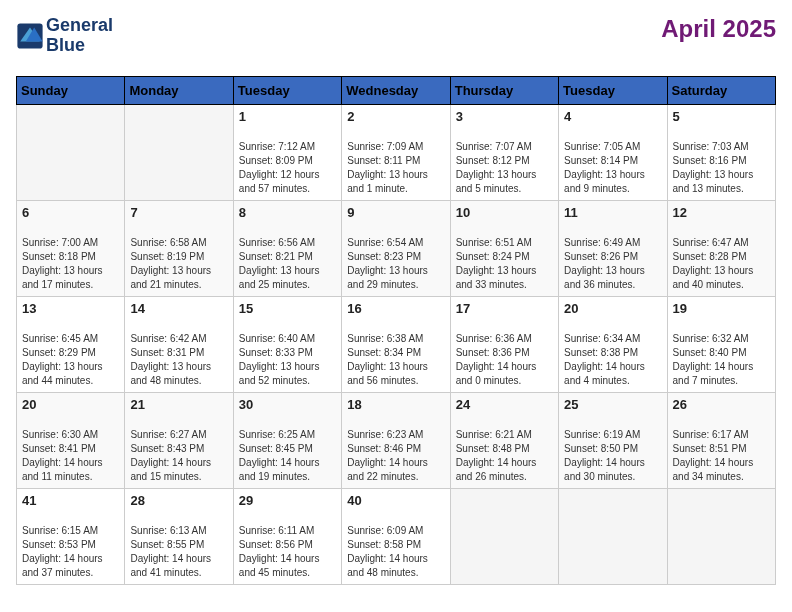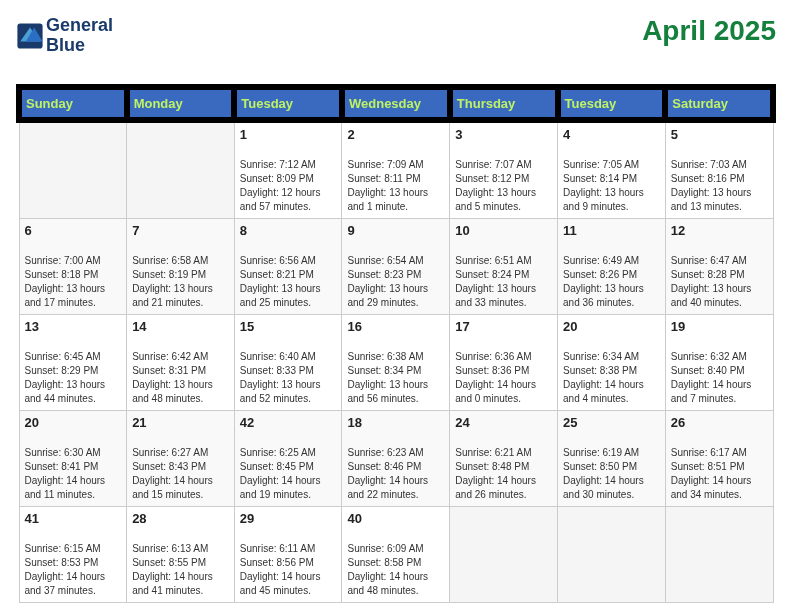--- a/index.html
+++ b/index.html
@@ -7,64 +7,64 @@
       font-family: Arial, sans-serif;
       background: #fff;
       width: 792px;
       min-height: 612px;
       padding: 16px;
     }
     .header-area {
       display: flex;
       justify-content: space-between;
       align-items: flex-start;
-      margin-bottom: 28px;
+      margin-bottom: 20px;
     }
     .logo {
       display: flex;
       align-items: center;
     }
     .logo-text {
       font-size: 18px;
       font-weight: bold;
       color: #1a3a6b;
       line-height: 1.1;
     }
     .logo-icon {
       width: 28px;
       height: 28px;
       margin-right: 2px;
     }
     .title-area {
       text-align: right;
     }
     .month-title {
-      font-size: 28px;
-      font-weight: bold;
-      color: #15803d;
+      font-size: 24px;
+      font-weight: bold;
+      color: #701a75;
       line-height: 1.1;
     }
     .location-title {
       font-size: 15px;
       color: #333;
       margin-top: 2px;
     }
     .calendar {
       width: 100%;
       border-collapse: collapse;
       border: 1px solid #ccc;
     }
     .calendar th {
       background-color: #3a6abf;
-      color: #bef264;
+      color: #000000;
       font-size: 13px;
       font-weight: bold;
       padding: 6px 4px;
       text-align: left;
-      border: 6px solid #000000;
+      border: 1px solid #000000;
     }
     .calendar td {
       vertical-align: top;
       padding: 4px 5px;
       border: 1px solid #ccc;
       font-size: 10.5px;
       color: #333;
       width: 108px;
       min-height: 80px;
       background: #fff;
@@ -208,21 +208,21 @@
       <tr>
         <td>
           <div class="day-number">20</div>
           <div class="day-info">Sunrise: 6:30 AM<br>Sunset: 8:41 PM<br>Daylight: 14 hours and 11 minutes.</div>
         </td>
         <td>
           <div class="day-number">21</div>
           <div class="day-info">Sunrise: 6:27 AM<br>Sunset: 8:43 PM<br>Daylight: 14 hours and 15 minutes.</div>
         </td>
         <td>
-          <div class="day-number">42</div>
+          <div class="day-number">30</div>
           <div class="day-info">Sunrise: 6:25 AM<br>Sunset: 8:45 PM<br>Daylight: 14 hours and 19 minutes.</div>
         </td>
         <td>
           <div class="day-number">18</div>
           <div class="day-info">Sunrise: 6:23 AM<br>Sunset: 8:46 PM<br>Daylight: 14 hours and 22 minutes.</div>
         </td>
         <td>
           <div class="day-number">24</div>
           <div class="day-info">Sunrise: 6:21 AM<br>Sunset: 8:48 PM<br>Daylight: 14 hours and 26 minutes.</div>
         </td>

